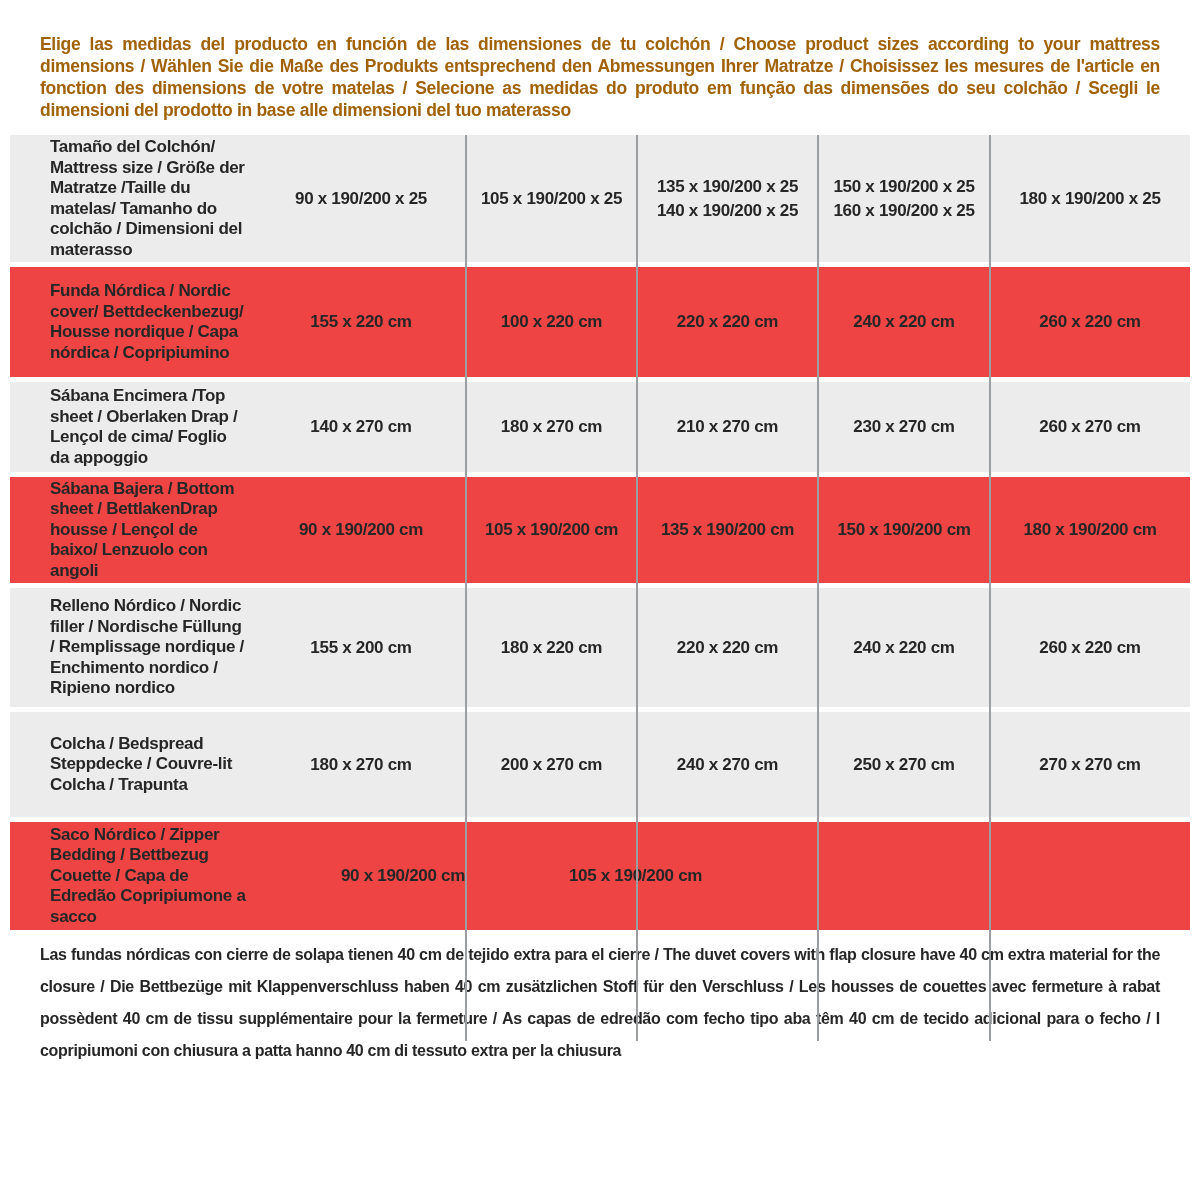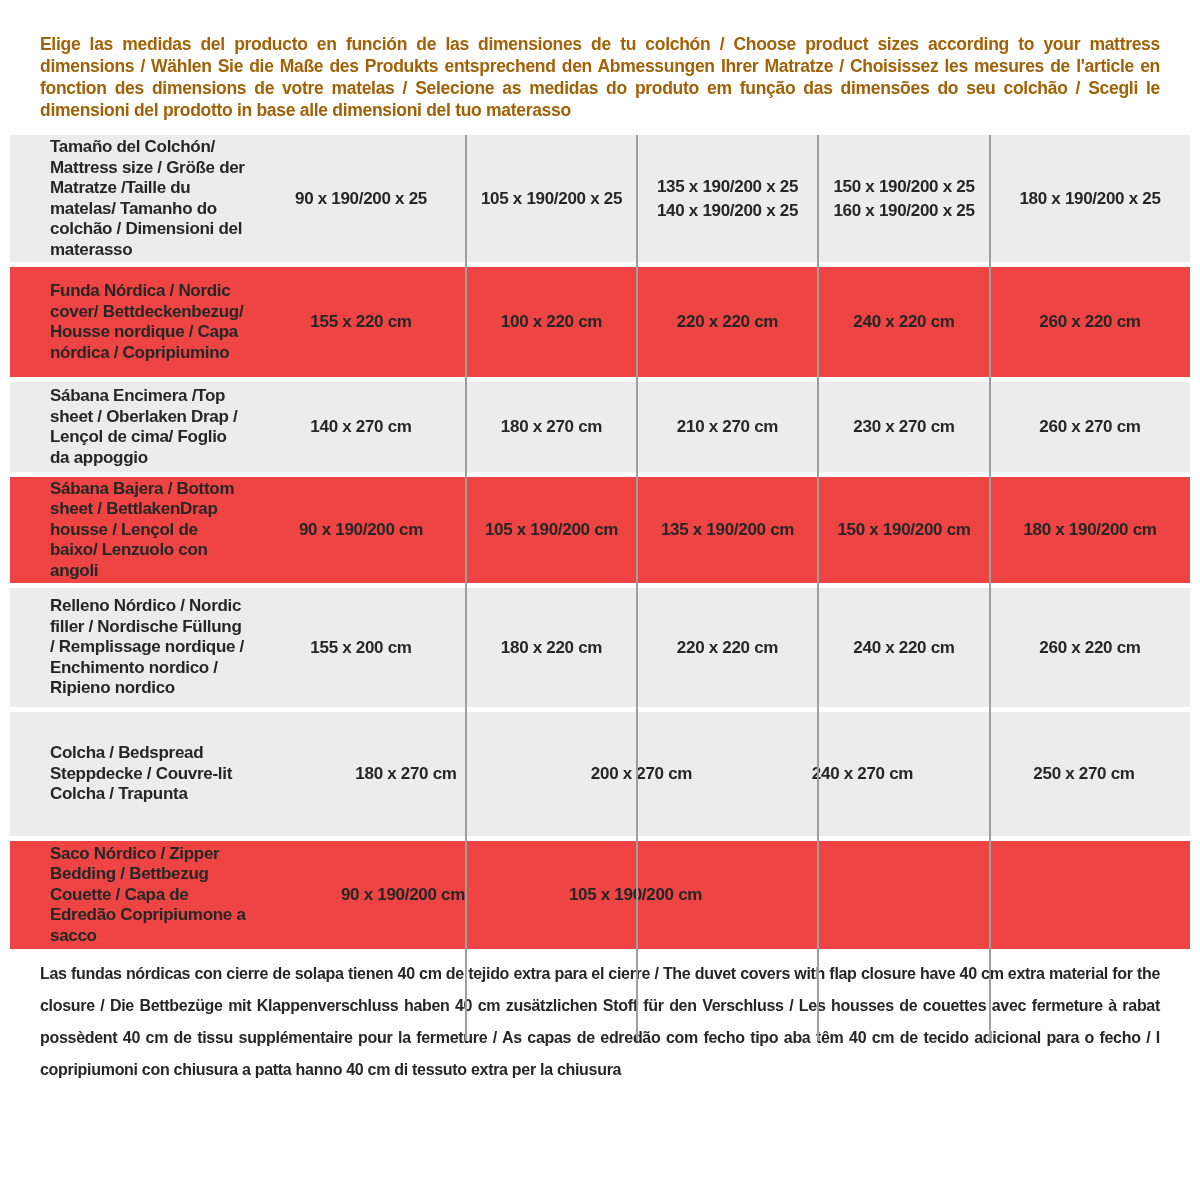--- a/index.html
+++ b/index.html
@@ -32,21 +32,21 @@
     width: 100%;
   }
   .row.gray { background: #ececec; }
   .row.white { background: #ef4444; }
   .h-header { height: 127px; }
   .h-funda { height: 110px; }
   .h-encimera { height: 90px; }
   .h-bajera { height: 106px; }
   .h-relleno { height: 119px; }
   .h-almohada { height: 100px; }
-  .h-colcha { height: 124px; gap: 45px; }
+  .h-colcha { height: 105px; }
   .h-saco { height: 108px; gap: 42px; }
   .cell {
     display: flex;
     align-items: center;
     justify-content: center;
     font-weight: 700;
     font-size: 17px;
     letter-spacing: -0.3px;
     color: #262626;
   }

